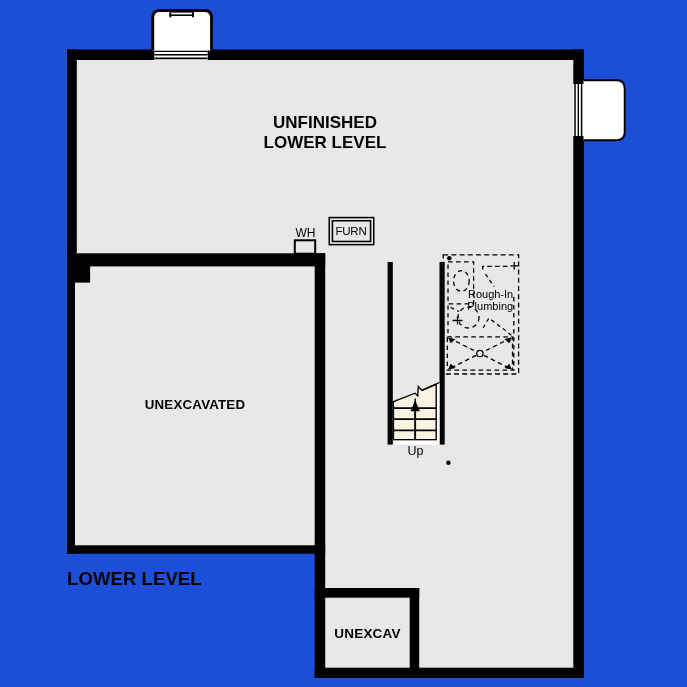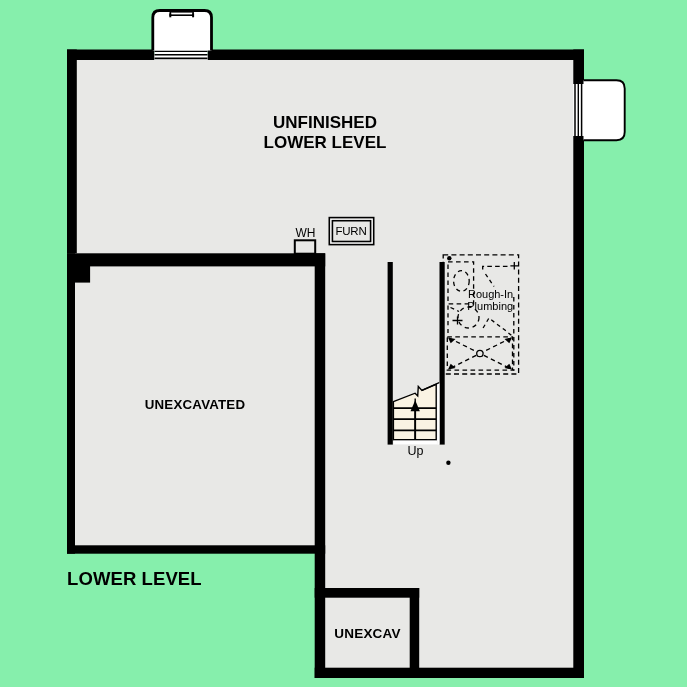--- a/index.html
+++ b/index.html
@@ -1,16 +1,16 @@
 <!DOCTYPE html>
 <html><head>
 <meta charset="utf-8">
 <style>
   html,body{margin:0;padding:0;background:#ffffff;}
-  .page{width:687px;height:687px;position:relative;background:#86efac;overflow:hidden;}
+  .page{width:687px;height:687px;position:relative;background:#1d4ed8;overflow:hidden;}
   svg{display:block;}
   text{font-family:"Liberation Sans", sans-serif;}
 </style>
 </head>
 <body>
 <div class="page">
 <svg width="687" height="687" viewBox="0 0 687 687" xmlns="http://www.w3.org/2000/svg">
 
 <polygon points="70,55 580,55 580,672 320,672 320,550 70,550" fill="#e8e8e6"></polygon>
 

